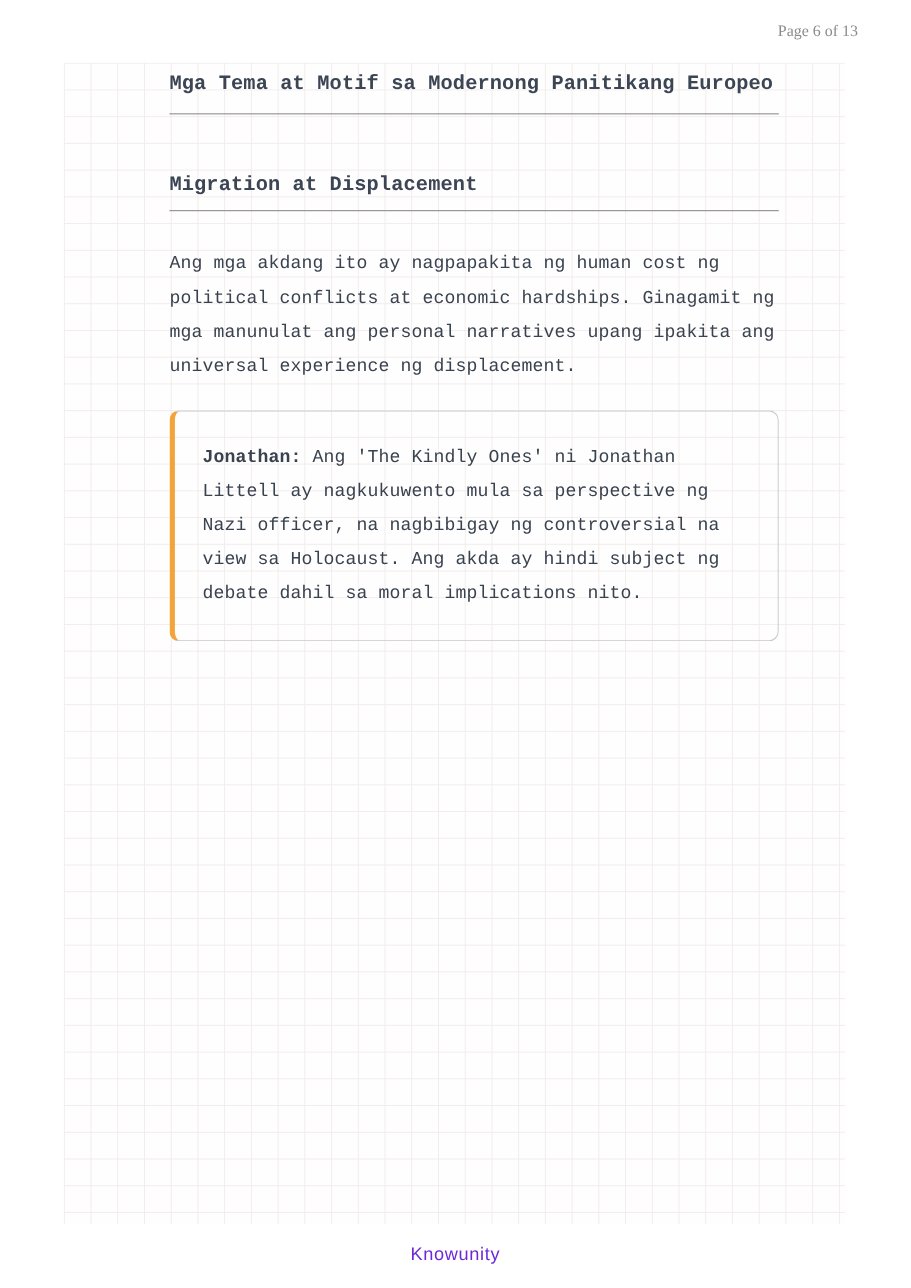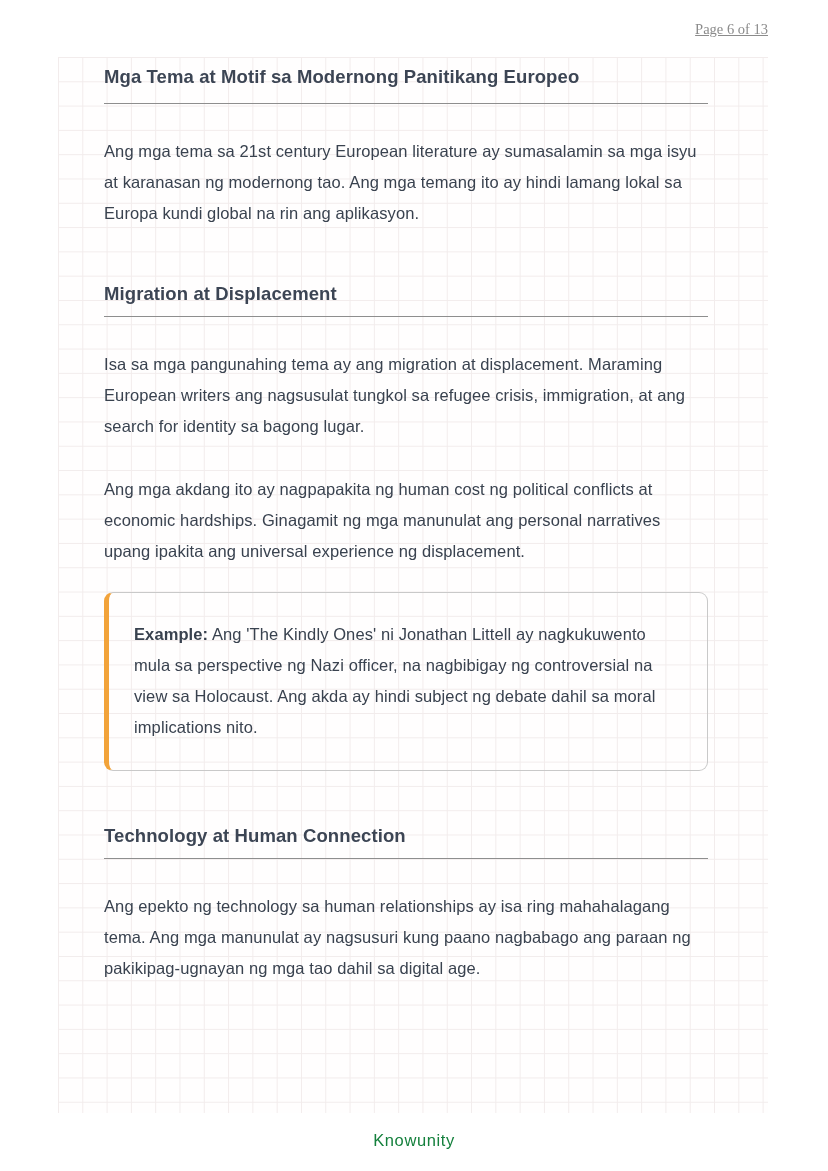--- a/index.html
+++ b/index.html
@@ -6,39 +6,38 @@
   body {
     width: 828px; height: 1171px;
     position: relative;
     background: #ffffff;
     font-family: "Liberation Sans", sans-serif;
     overflow: hidden;
   }
 
   .page-indicator {
     position: absolute;
-    top: 21px; right: 60px;
+    top: 21px; right: 48px;
     font-family: "Liberation Serif", serif;
     font-size: 14.5px;
     color: #8b8b8b;
-    text-decoration: underline;
   }
 
   .sheet {
     position: absolute;
     left: 58px; top: 57px;
     width: 710px; height: 1056px;
     background-color: #fffefe;
     background-image:
       linear-gradient(to right, #f2ecec 1px, transparent 1px),
       linear-gradient(to bottom, #f2ecec 1px, transparent 1px);
     background-size: 24.3px 24.3px;
   }
 
-  .content { padding: 0 60px 0 46px; }
+  .content { padding: 0 60px 0 96px; font-family: Liberation Mono, monospace; }
 
   .doc-title, .section-heading {
     margin: 0;
     font-size: 18.5px;
     font-weight: 700;
     color: #3c4554;
     line-height: 26px;
     letter-spacing: 0.1px;
   }
   .doc-title { padding-top: 7px; }
@@ -75,53 +74,45 @@
     color: #39424f;
     letter-spacing: 0.1px;
   }
   .example-label { font-weight: 700; }
 
   .brand-footer {
     position: absolute;
     left: 0; right: 0; bottom: 21px;
     text-align: center;
     font-size: 16.5px;
-    color: #15803d;
+    color: #6d28d9;
     letter-spacing: 0.6px;
   }
 </style>
 </head>
 <body>
 
 <div class="page-indicator">Page 6 of 13</div>
 
 <div class="sheet">
   <div class="content">
 
     <h1 class="doc-title">Mga Tema at Motif sa Modernong Panitikang Europeo</h1>
     <hr class="rule">
 
-    <p class="para">Ang mga tema sa 21st century European literature ay sumasalamin sa mga isyu at karanasan ng modernong tao. Ang mga temang ito ay hindi lamang lokal sa Europa kundi global na rin ang aplikasyon.</p>
 
     <div>
       <h2 class="section-heading">Migration at Displacement</h2>
       <hr class="rule heading-rule">
 
-      <p class="para">Isa sa mga pangunahing tema ay ang migration at displacement. Maraming European writers ang nagsusulat tungkol sa refugee crisis, immigration, at ang search for identity sa bagong lugar.</p>
 
       <p class="para">Ang mga akdang ito ay nagpapakita ng human cost ng political conflicts at economic hardships. Ginagamit ng mga manunulat ang personal narratives upang ipakita ang universal experience ng displacement.</p>
 
       <div class="example-box">
-        <span class="example-text"><b class="example-label">Example:</b><span> Ang 'The Kindly Ones' ni Jonathan Littell ay nagkukuwento mula sa perspective ng Nazi officer, na nagbibigay ng controversial na view sa Holocaust. Ang akda ay hindi subject ng debate dahil sa moral implications nito.</span></span>
+        <span class="example-text"><b class="example-label">Jonathan:</b><span> Ang 'The Kindly Ones' ni Jonathan Littell ay nagkukuwento mula sa perspective ng Nazi officer, na nagbibigay ng controversial na view sa Holocaust. Ang akda ay hindi subject ng debate dahil sa moral implications nito.</span></span>
       </div>
     </div>
 
-    <div>
-      <h2 class="section-heading">Technology at Human Connection</h2>
-      <hr class="rule heading-rule">
-
-      <p class="para">Ang epekto ng technology sa human relationships ay isa ring mahahalagang tema. Ang mga manunulat ay nagsusuri kung paano nagbabago ang paraan ng pakikipag-ugnayan ng mga tao dahil sa digital age.</p>
-    </div>
 
   </div>
 </div>
 
 <div class="brand-footer">Knowunity</div>
 
 </body></html>

